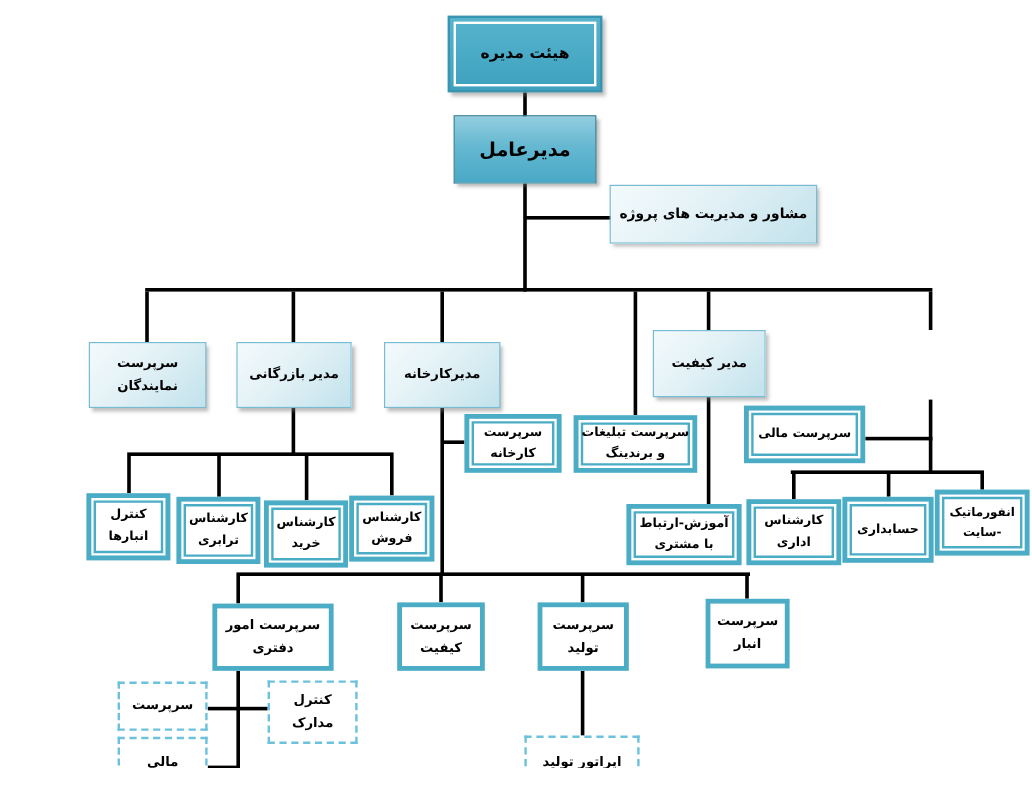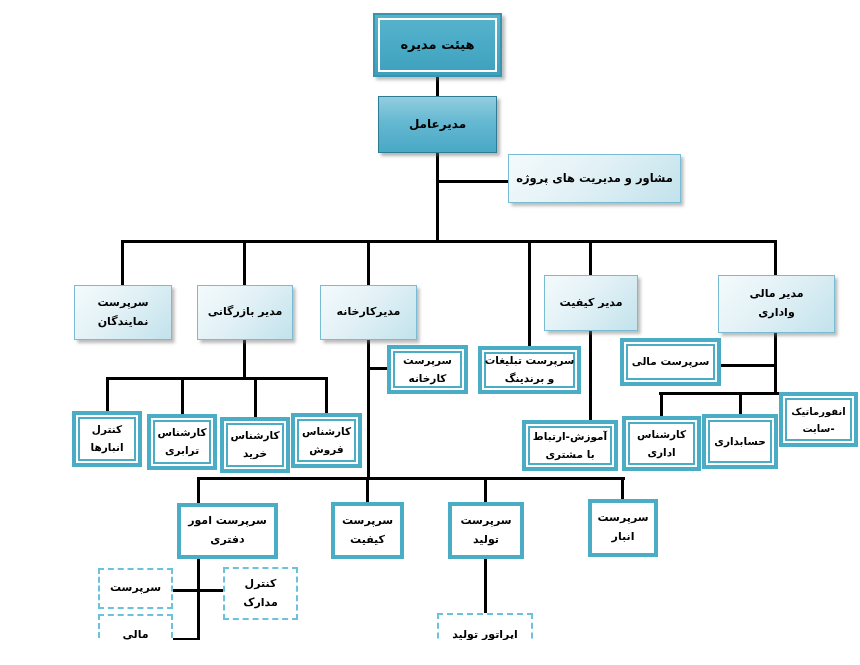--- a/index.html
+++ b/index.html
@@ -15,21 +15,21 @@
   
   .n-solid{
     background:linear-gradient(180deg,#57b3cc 0%,#49aac6 55%,#3fa0bd 100%);
     border:2px solid #3795b2;font-size:13px;
     box-shadow:3px 3px 3px rgba(110,110,110,.45);
   }
   .n-solid::after{content:"";position:absolute;inset:3px;border:2px solid #fff;pointer-events:none;}
   
   .n-grad{
     background:linear-gradient(180deg,#93cde0 0%,#65b8d1 45%,#49a9c6 100%);
-    border:1px solid #2e7c94;font-size:12px;
+    border:1px solid #2e7c94;font-size:16px;
     box-shadow:3px 3px 3px rgba(110,110,110,.5);
   }
   
   .n-light{
     background:linear-gradient(135deg,#f4fafc 0%,#e2f1f6 45%,#c2e2ec 100%);
     border:1.5px solid #77bcd2;
     box-shadow:2.5px 3px 3px rgba(120,120,120,.5);
   }
   
   .n-double{
@@ -87,43 +87,41 @@
 
   <div class="node n-solid" style="left:373px;top:13px;width:129px;height:64px">هیئت مدیره</div>
   <div class="node n-grad" style="left:378px;top:96px;width:119px;height:57px">مدیرعامل</div>
   <div class="node n-light" style="left:508px;top:154px;width:173px;height:49px;font-size:11.5px">مشاور و مدیریت های پروژه</div>
 
   <div class="node n-light" style="left:74px;top:285px;width:98px;height:55px">سرپرست
 نمایندگان</div>
   <div class="node n-light" style="left:197px;top:285px;width:96px;height:55px">مدیر بازرگانی</div>
   <div class="node n-light" style="left:320px;top:285px;width:97px;height:55px">مدیرکارخانه</div>
   <div class="node n-light" style="left:544px;top:275px;width:94px;height:56px">مدیر کیفیت</div>
-  <div class="node n-light" style="left:718px;top:275px;width:117px;height:58px">مدیر مالی
-واداری</div>
 
   <div class="node n-double" style="left:387px;top:345px;width:81px;height:49px">سرپرست
 کارخانه</div>
   <div class="node n-double" style="left:478px;top:346px;width:103px;height:48px">سرپرست تبلیغات
 و برندینگ</div>
   <div class="node n-double" style="left:620px;top:338px;width:101px;height:48px">سرپرست مالی</div>
 
   <div class="node n-double" style="left:72px;top:411px;width:70px;height:56px">کنترل
 انبارها</div>
   <div class="node n-double" style="left:147px;top:414px;width:70px;height:56px">کارشناس
 ترابری</div>
   <div class="node n-double" style="left:220px;top:417px;width:70px;height:56px">کارشناس
 خرید</div>
   <div class="node n-double" style="left:291px;top:413px;width:71px;height:55px">کارشناس
 فروش</div>
   <div class="node n-double" style="left:522px;top:420px;width:96px;height:51px">آموزش-ارتباط
 با مشتری</div>
   <div class="node n-double" style="left:622px;top:416px;width:79px;height:55px">کارشناس
 اداری</div>
   <div class="node n-double" style="left:702px;top:414px;width:76px;height:55px">حسابداری</div>
-  <div class="node n-double" style="left:779px;top:392px;width:79px;height:55px;font-size:10px">انفورماتیک
+  <div class="node n-double" style="left:779px;top:408px;width:79px;height:55px;font-size:10px">انفورماتیک
 -سایت</div>
 
   <div class="node n-thick" style="left:177px;top:503px;width:101px;height:56px">سرپرست امور
 دفتری</div>
   <div class="node n-thick" style="left:331px;top:502px;width:73px;height:57px">سرپرست
 کیفیت</div>
   <div class="node n-thick" style="left:448px;top:502px;width:76px;height:57px">سرپرست
 تولید</div>
   <div class="node n-thick" style="left:588px;top:499px;width:70px;height:58px">سرپرست
 انبار</div>

